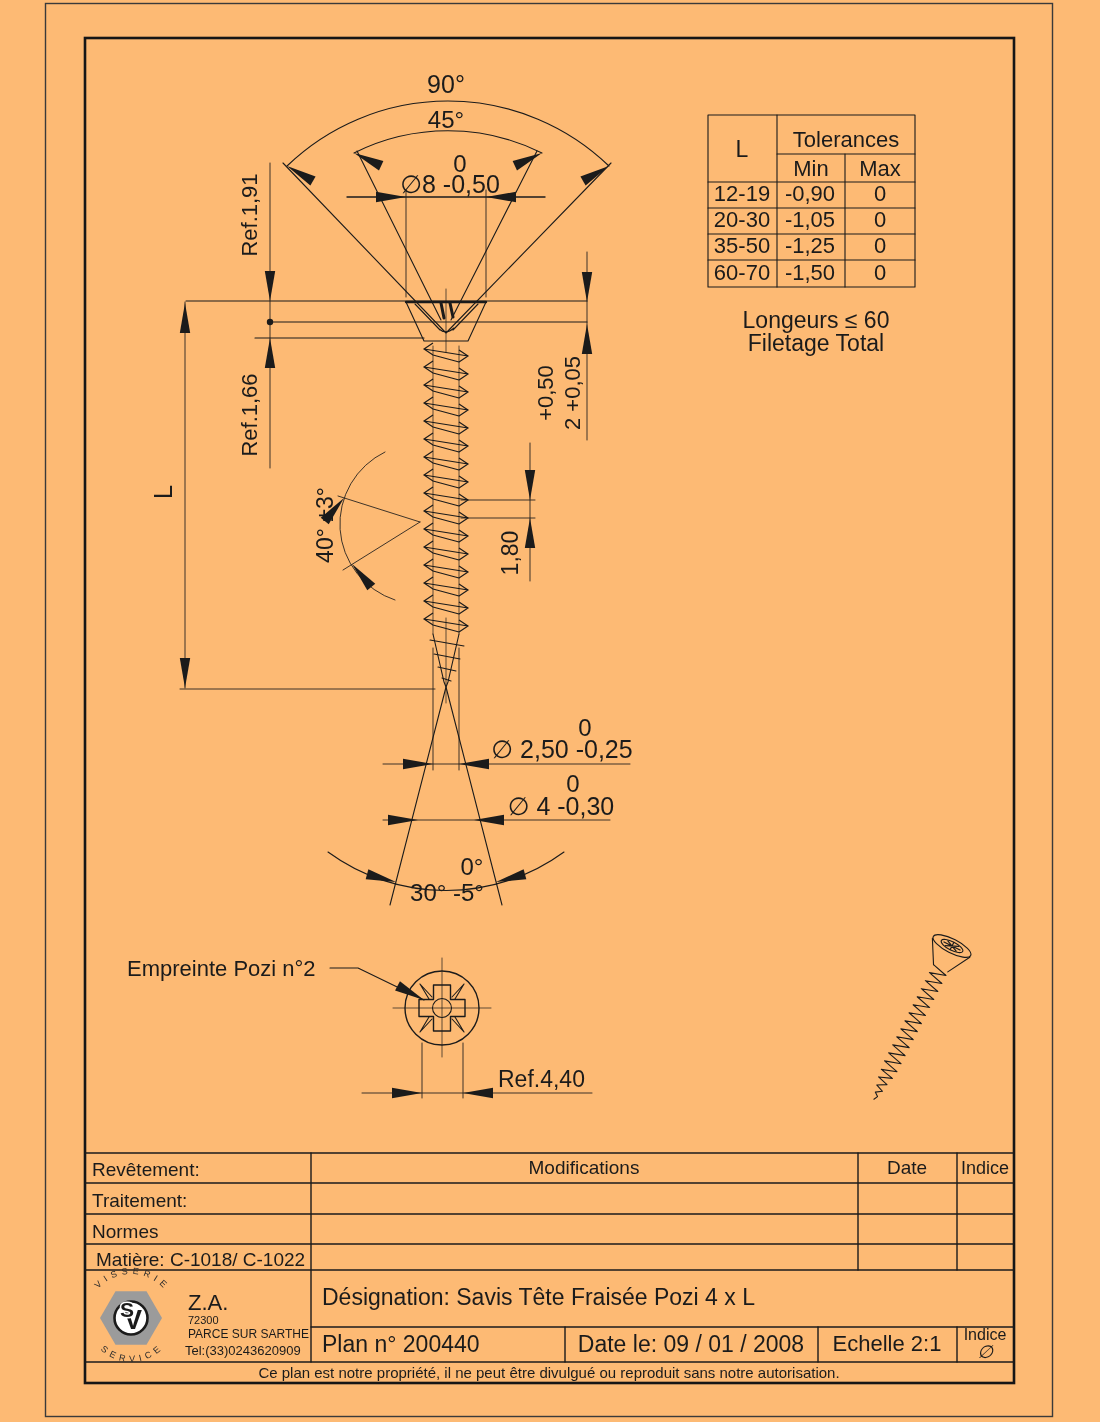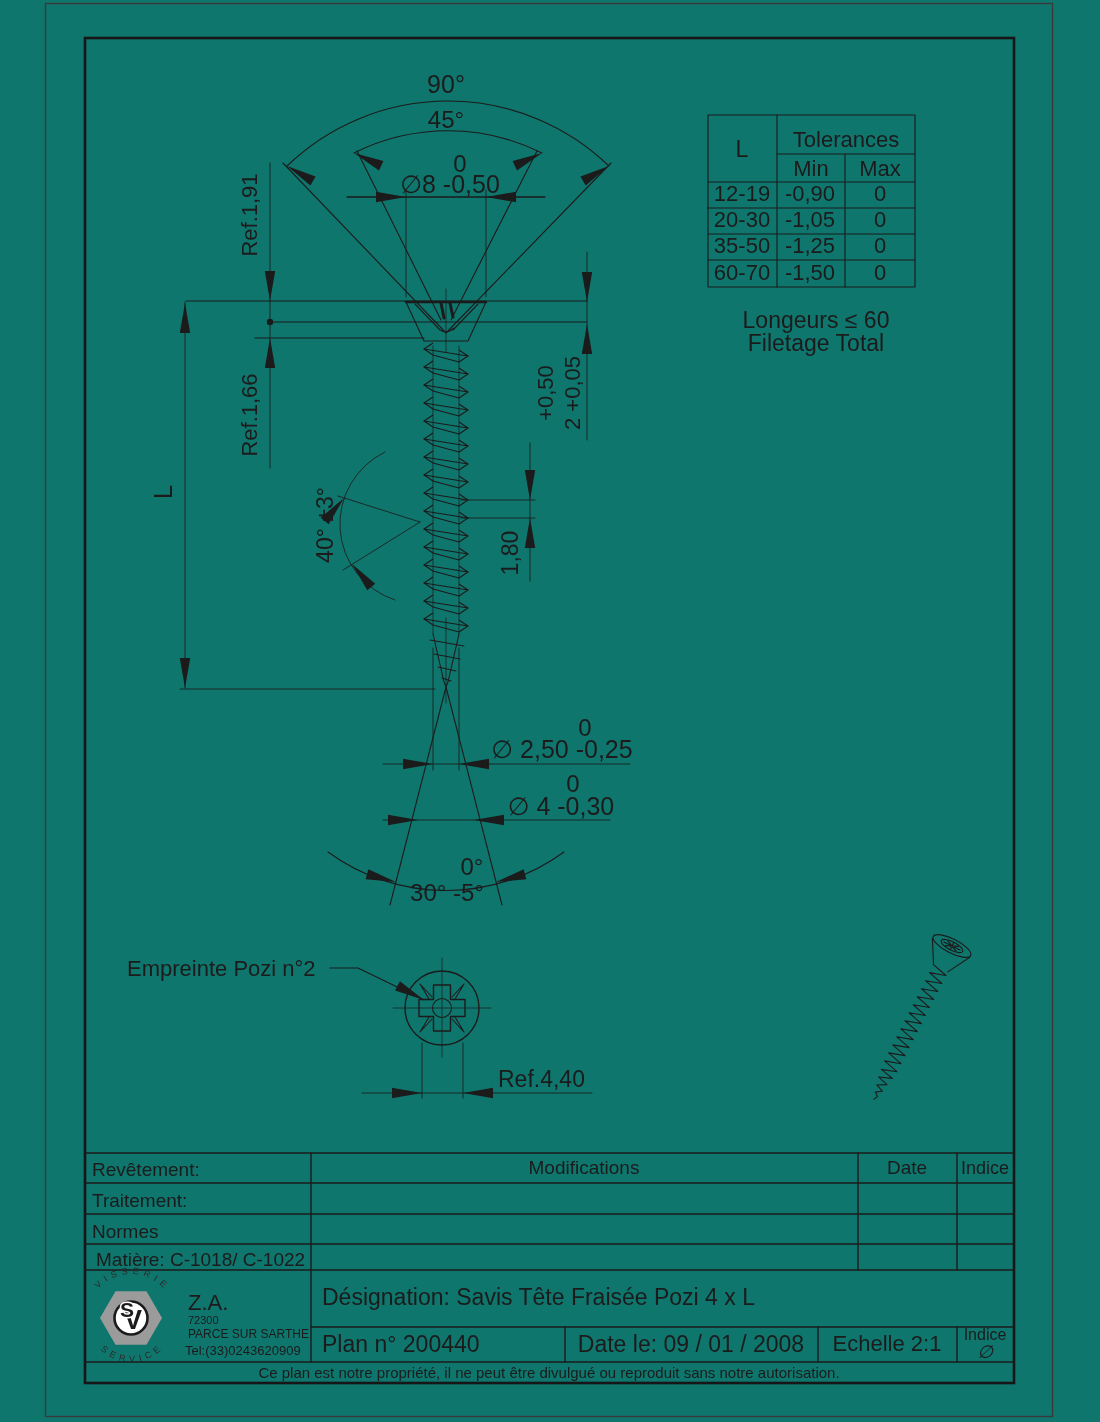--- a/index.html
+++ b/index.html
@@ -1,16 +1,16 @@
 <!DOCTYPE html>
 <html><head>
 <meta charset="utf-8">
 <style>
   html,body{margin:0;padding:0;background:#fff;}
-  .sheet{width:1100px;height:1422px;position:relative;background:#0f766e;}
+  .sheet{width:1100px;height:1422px;position:relative;background:#fdba74;}
   svg{display:block;}
   text{font-family:"Liberation Sans",sans-serif;fill:#1b1b1b;}
   .mid{text-anchor:middle;}
   .t11{font-size:11px}.t12{font-size:12px}.t13{font-size:13px}.t15{font-size:15px}
   .t16{font-size:16px}.t18{font-size:18px}.t19{font-size:19px}
   .t22{font-size:22px}.t23{font-size:23px}.t24{font-size:24px}.t25{font-size:25px}
   .t26{font-size:26px}.t27{font-size:27px}
   .s{stroke:#1b1b1b;fill:none;stroke-width:1.1;stroke-linecap:round;stroke-linejoin:round;}
   .w07{stroke-width:0.7}.w085{stroke-width:0.85}.w14{stroke-width:1.4}
   .w2{stroke-width:2.4}.w3{stroke-width:3}

